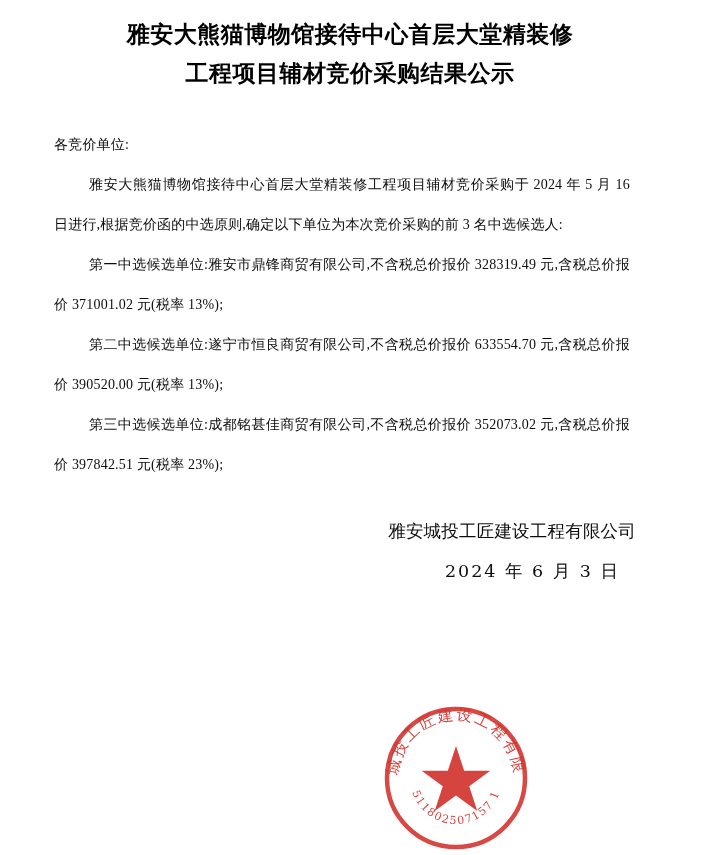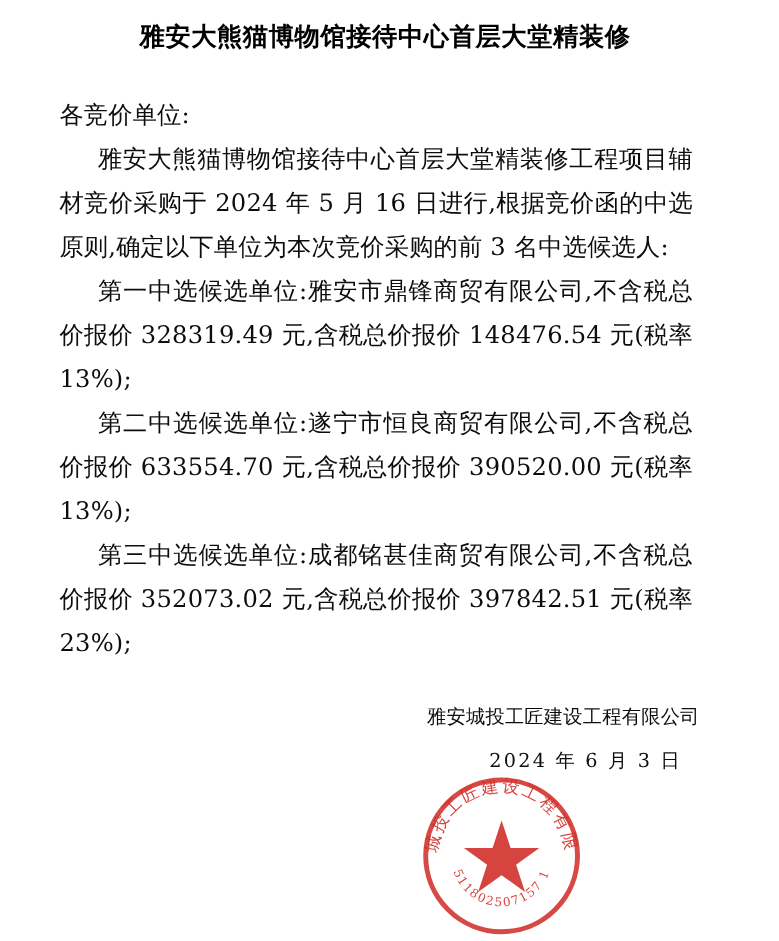--- a/index.html
+++ b/index.html
@@ -33,25 +33,26 @@
     padding: 0 6px;
   }
   .title .line {
     display: block;
   }
   .body {
     margin-top: 33px;
   }
   p.para {
     margin: 0 16px 0 0;
-    font-size: 22px;
+    font-size: 14px;
     line-height: 40px;
     text-align: justify;
     text-justify: inter-ideograph;
     letter-spacing: 0.2px;
+    font-family: Liberation Serif, serif;
   }
   p.indent {
     text-indent: 35px;
   }
   .sign-block {
     margin-top: 26px;
     text-align: right;
     position: relative;
     padding-right: 10px;
   }
@@ -87,26 +88,27 @@
     font-family: "DejaVu Serif", "Liberation Serif", serif;
   }
 </style>
 </head>
 <body>
 
 <div class="page">
 
   <div class="title">
     <span class="line">雅安大熊猫博物馆接待中心首层大堂精装修</span>
+    <span class="line">工程项目辅材竞价采购结果公示</span>
   </div>
 
   <div class="body">
     <p class="para">各竞价单位:</p>
     <p class="para indent">雅安大熊猫博物馆接待中心首层大堂精装修工程项目辅材竞价采购于 2024 年 5 月 16 日进行,根据竞价函的中选原则,确定以下单位为本次竞价采购的前 3 名中选候选人:</p>
-    <p class="para indent">第一中选候选单位:雅安市鼎锋商贸有限公司,不含税总价报价 328319.49 元,含税总价报价 148476.54 元(税率 13%);</p>
+    <p class="para indent">第一中选候选单位:雅安市鼎锋商贸有限公司,不含税总价报价 328319.49 元,含税总价报价 371001.02 元(税率 13%);</p>
     <p class="para indent">第二中选候选单位:遂宁市恒良商贸有限公司,不含税总价报价 633554.70 元,含税总价报价 390520.00 元(税率 13%);</p>
     <p class="para indent">第三中选候选单位:成都铭甚佳商贸有限公司,不含税总价报价 352073.02 元,含税总价报价 397842.51 元(税率 23%);</p>
   </div>
 
   <div class="sign-block">
     <div class="sign-line">雅安城投工匠建设工程有限公司</div>
     <div class="date-line">2024 年 6 月 3 日</div>
   </div>
 
   <div class="seal">

